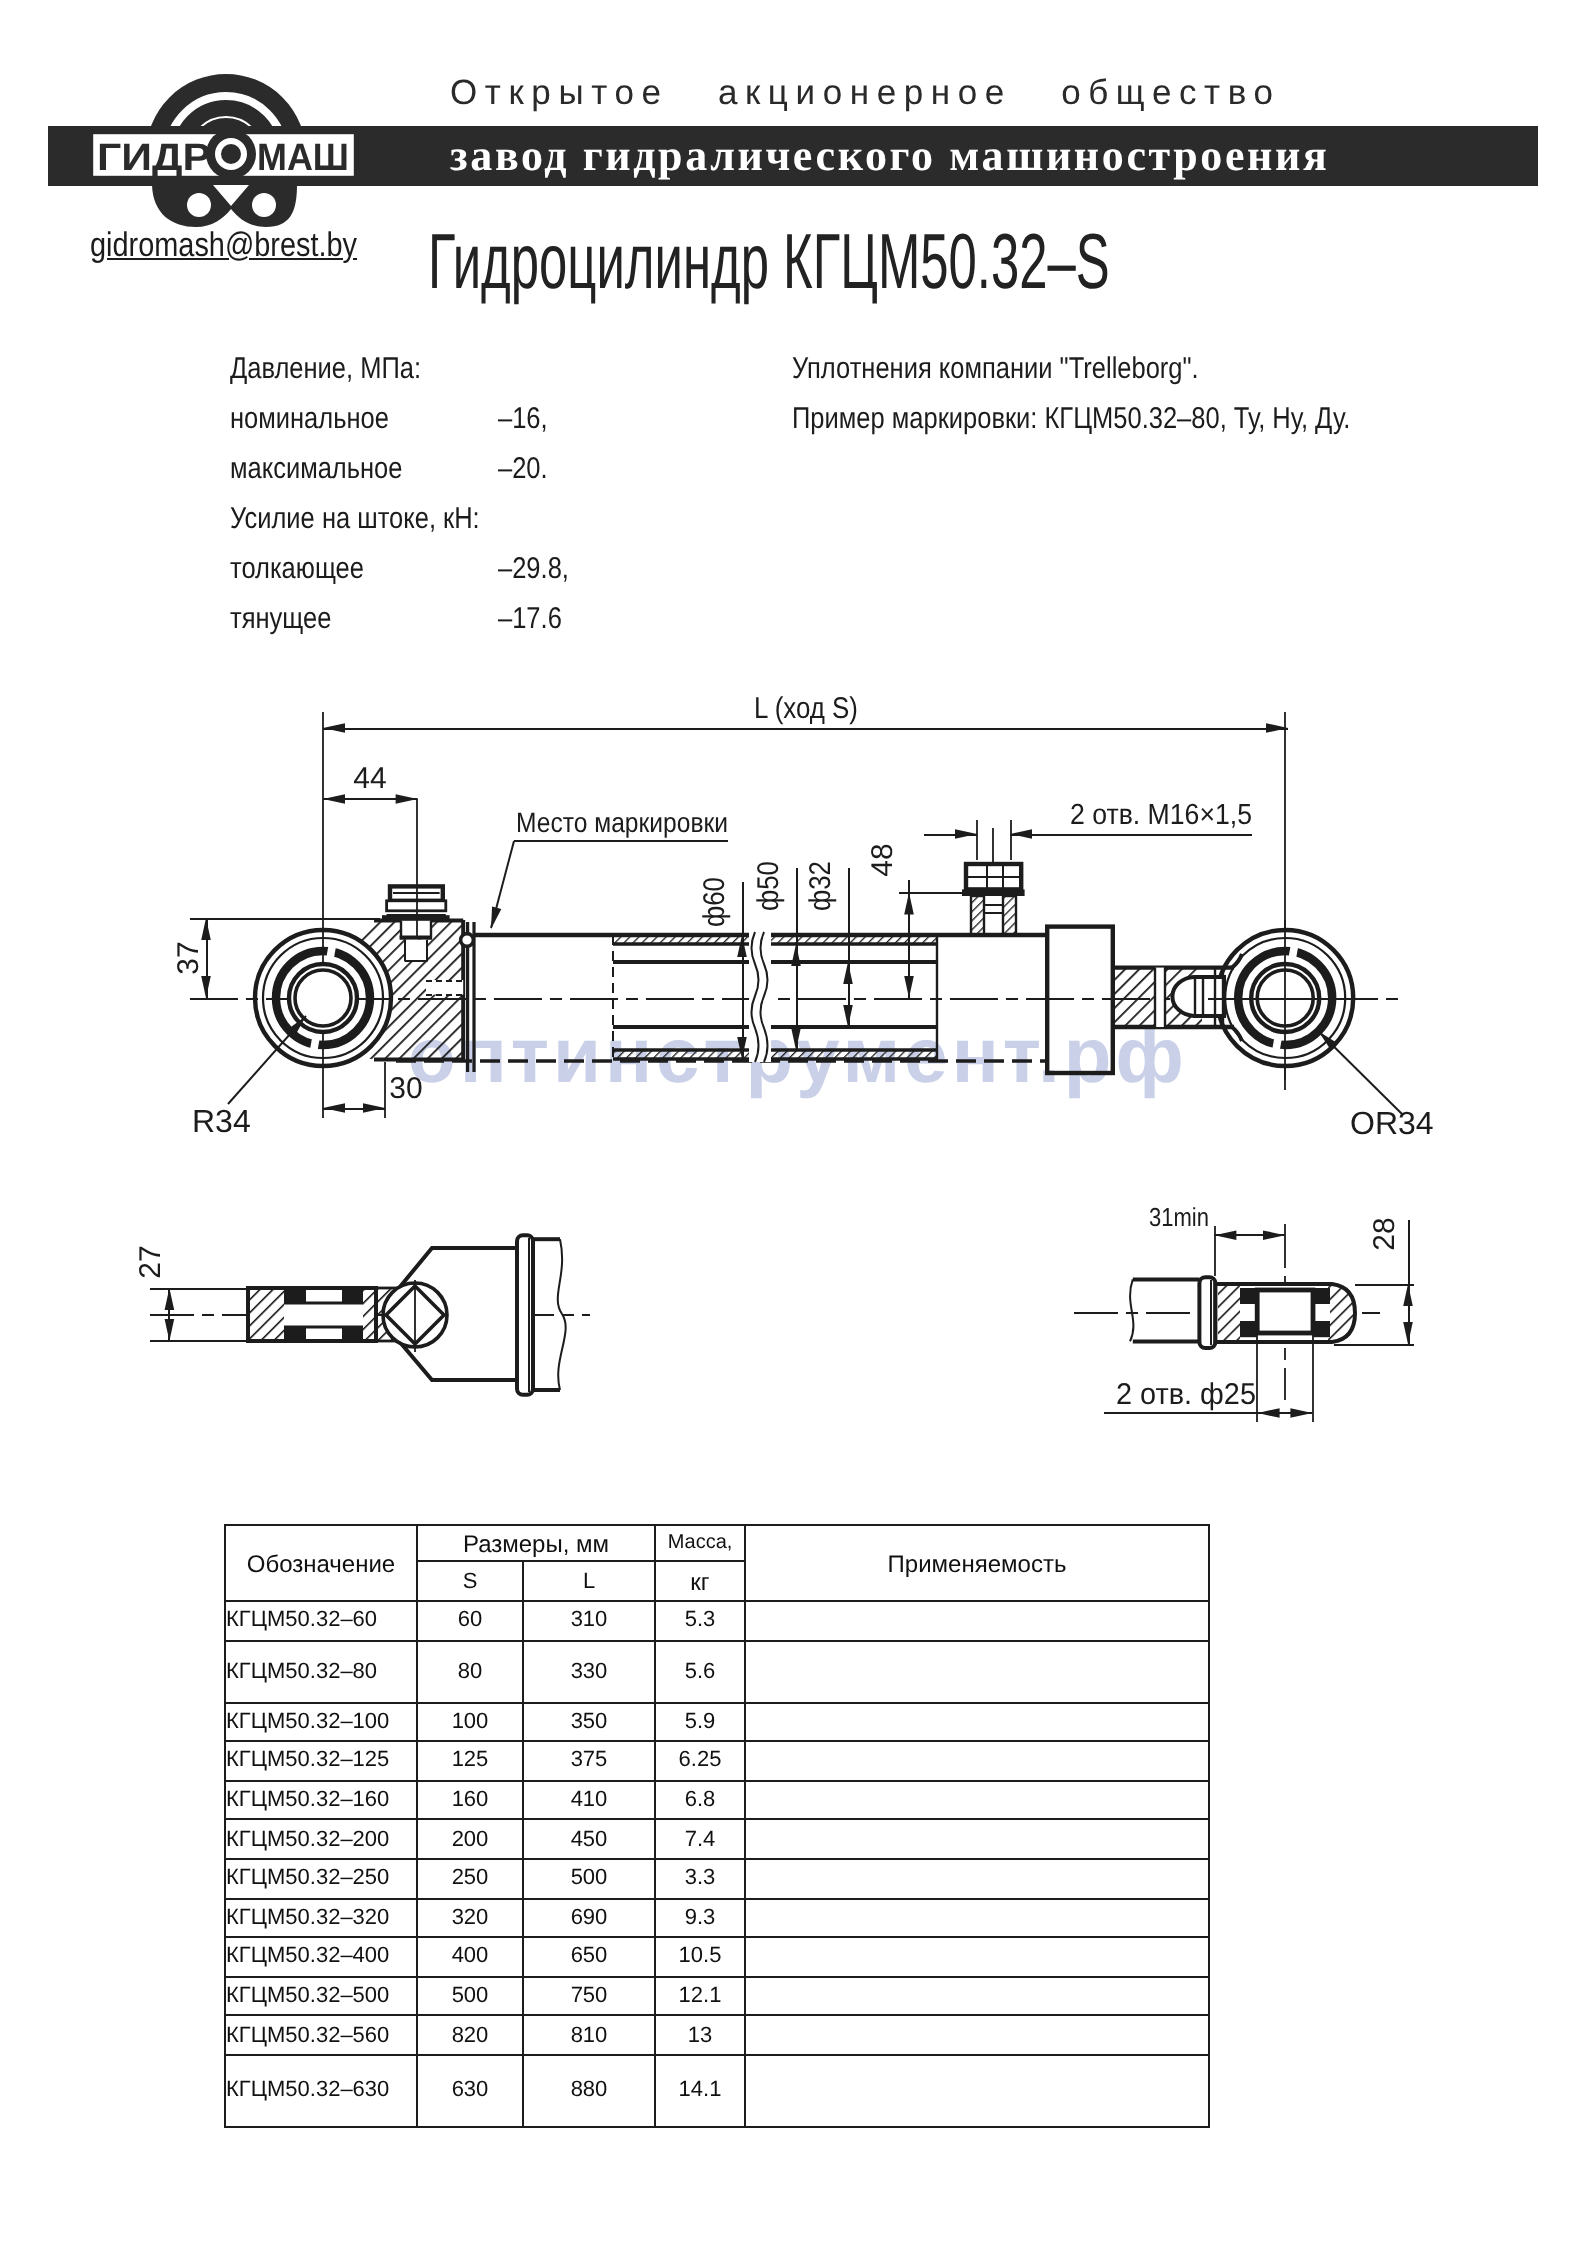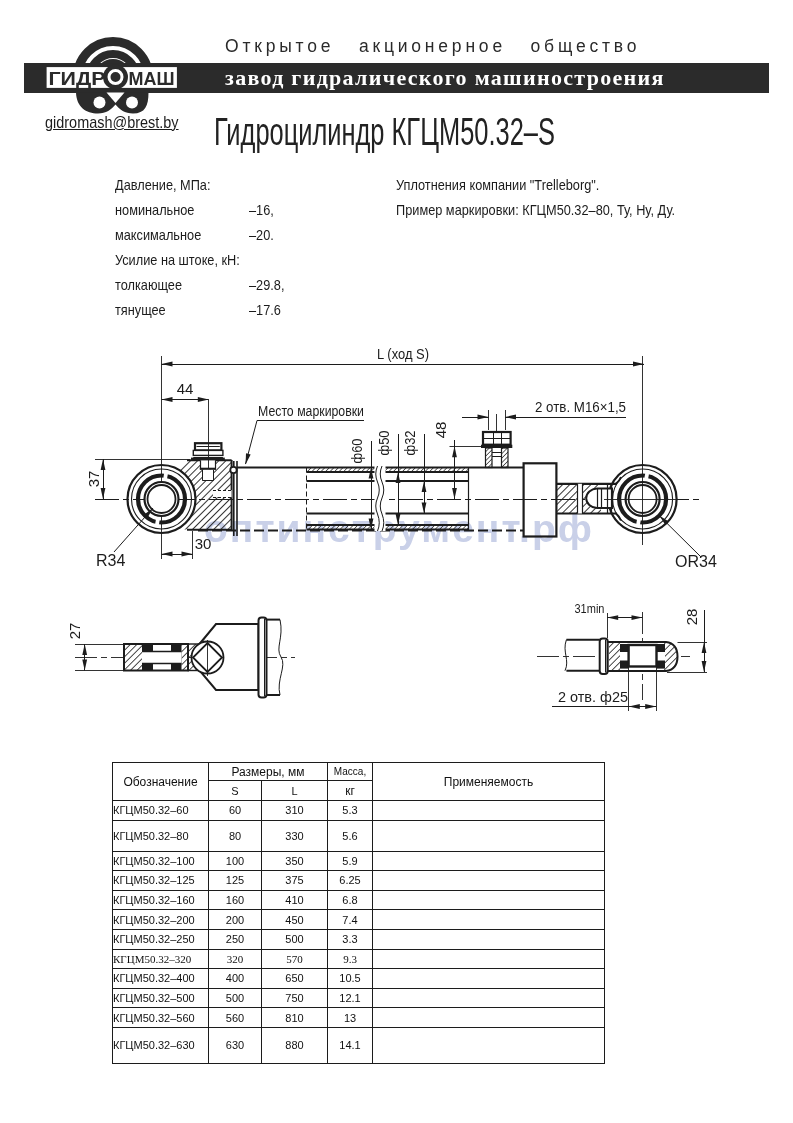--- a/index.html
+++ b/index.html
@@ -328,44 +328,44 @@
         <td>7.4</td>
         <td></td>
       </tr>
 <tr style="height:19.6px;">
         <td class="c1">КГЦМ50.32–250</td>
         <td>250</td>
         <td>500</td>
         <td>3.3</td>
         <td></td>
       </tr>
-<tr style="height:19.6px;font-family:Liberation Serif, serif;">
+<tr style="height:19.6px;">
         <td class="c1">КГЦМ50.32–320</td>
         <td>320</td>
-        <td>570</td>
+        <td>690</td>
         <td>9.3</td>
         <td></td>
       </tr>
 <tr style="height:19.6px;">
         <td class="c1">КГЦМ50.32–400</td>
         <td>400</td>
         <td>650</td>
         <td>10.5</td>
         <td></td>
       </tr>
 <tr style="height:19.6px;">
         <td class="c1">КГЦМ50.32–500</td>
         <td>500</td>
         <td>750</td>
         <td>12.1</td>
         <td></td>
       </tr>
 <tr style="height:19.6px;">
         <td class="c1">КГЦМ50.32–560</td>
-        <td>560</td>
+        <td>820</td>
         <td>810</td>
         <td>13</td>
         <td></td>
       </tr>
 <tr style="height:36px;">
         <td class="c1">КГЦМ50.32–630</td>
         <td>630</td>
         <td>880</td>
         <td>14.1</td>
         <td></td>

